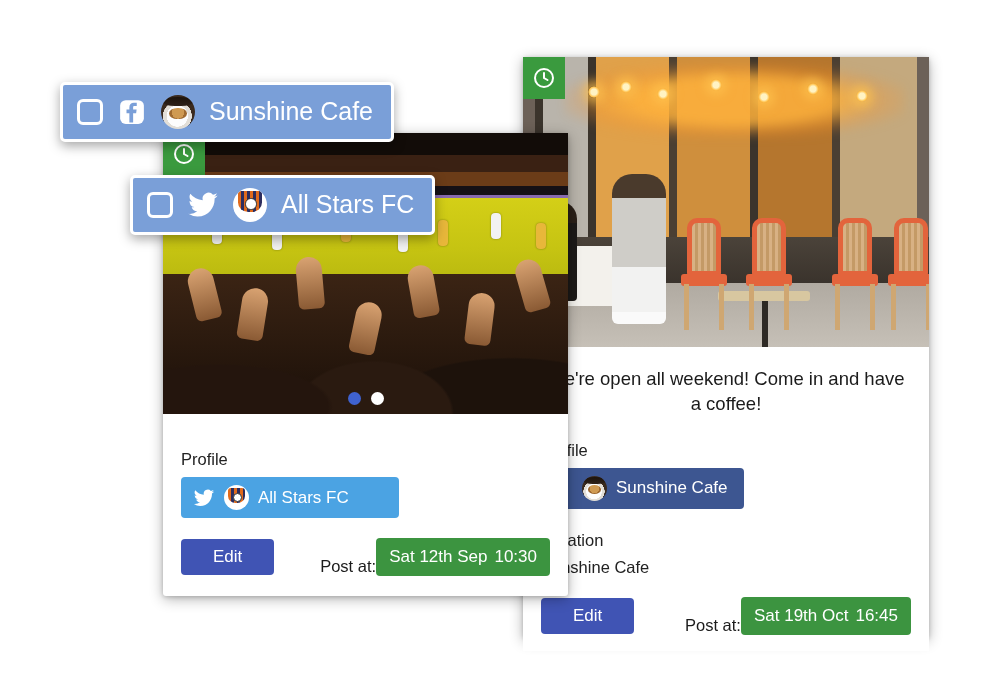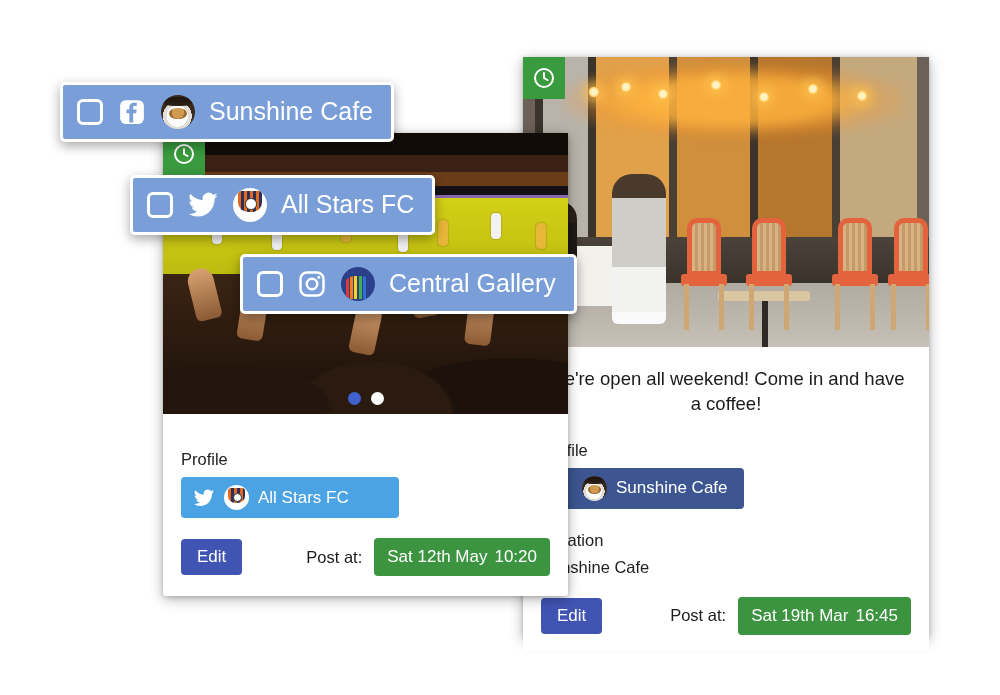--- a/index.html
+++ b/index.html
@@ -118,24 +118,24 @@
     border-radius: 40% 40% 10% 10%;
   }
 
   
   .action-row {
     display: flex; align-items: center; justify-content: space-between;
     margin-top: 20px; gap: 10px;
   }
   .edit-btn {
     background: #4054b4; color:#fff; border:none;
-    font-size: 17px; padding: 8px 16px; border-radius: 4px;
+    font-size: 17px; padding: 8px 32px; border-radius: 4px;
     font-family: inherit; cursor: pointer;
   }
-  .postat-wrap { display:flex; align-items:center; gap:12px; }
+  .postat-wrap { display:flex; align-items:flex-end; gap:0; }
   .postat-label { font-size: 16.5px; color:#1b1b1b; }
   .postat-badge {
     background:#3c9440; color:#fff; border-radius:4px;
     font-size:17px; padding:9px 13px; white-space:nowrap;
   }
   .postat-badge .pa-time { margin-left: 7px; }
 
   
   .account-chip {
     position: absolute;
@@ -320,21 +320,21 @@
       </div>
 
       <div class="field-label">Location</div>
       <div class="field-value">Sunshine Cafe</div>
 
       <div class="action-row">
         <button class="edit-btn">Edit</button>
         <div class="postat-wrap">
           <span class="postat-label">Post at:</span>
           <span class="postat-badge">
-            <span>Sat 19th Mar</span><span class="pa-time">16:45</span>
+            <span>Sat 19th Oct</span><span class="pa-time">16:45</span>
           </span>
         </div>
       </div>
     </div>
   </div>
 
   <div class="post-card" style="left:163px; top:133px; width:405px; height:463px; z-index:20;">
 
     <div class="card-media" style="height:281px;">
       <div class="photo photo-stadium">
@@ -386,21 +386,21 @@
         </span>
         <span class="avatar av-crest"></span>
         <span>All Stars FC</span>
       </div>
 
       <div class="action-row">
         <button class="edit-btn">Edit</button>
         <div class="postat-wrap">
           <span class="postat-label">Post at:</span>
           <span class="postat-badge">
-            <span>Sat 12th May</span><span class="pa-time">10:20</span>
+            <span>Sat 12th Sep</span><span class="pa-time">10:30</span>
           </span>
         </div>
       </div>
     </div>
   </div>
 
   <div class="account-chip" style="left:60px; top:82px;">
     <span class="chk"></span>
     <span class="net-icon">
       <svg width="30" height="30" viewBox="0 0 24 24" fill="#ffffff">
@@ -416,26 +416,14 @@
     <span class="chk"></span>
     <span class="net-icon">
       <svg width="32" height="32" viewBox="0 0 24 24" fill="#ffffff">
         <path d="M23 4.9c-.8.4-1.7.6-2.6.8a4.5 4.5 0 0 0 2-2.5c-.9.5-1.9.9-2.9 1.1a4.5 4.5 0 0 0-7.7 4.1A12.8 12.8 0 0 1 2.5 3.6a4.5 4.5 0 0 0 1.4 6 4.4 4.4 0 0 1-2-.6v.1a4.5 4.5 0 0 0 3.6 4.4 4.5 4.5 0 0 1-2 .1 4.5 4.5 0 0 0 4.2 3.1A9 9 0 0 1 1 18.6a12.7 12.7 0 0 0 6.9 2c8.3 0 12.8-6.9 12.8-12.8v-.6c.9-.6 1.7-1.4 2.3-2.3z"></path>
       </svg>
     </span>
     <span class="avatar av-crest"></span>
     <span class="chip-name">All Stars FC</span>
   </div>
 
-  <div class="account-chip" style="left:240px; top:254px;">
-    <span class="chk"></span>
-    <span class="net-icon">
-      <svg width="30" height="30" viewBox="0 0 24 24" fill="none" stroke="#ffffff" stroke-width="2">
-        <rect x="2.8" y="2.8" width="18.4" height="18.4" rx="5.2"></rect>
-        <circle cx="12" cy="12" r="4.2"></circle>
-        <circle cx="17.4" cy="6.6" r="1.2" fill="#ffffff" stroke="none"></circle>
-      </svg>
-    </span>
-    <span class="avatar av-gallery"></span>
-    <span class="chip-name">Central Gallery</span>
-  </div>
 
 </div>
 
 </body></html>

